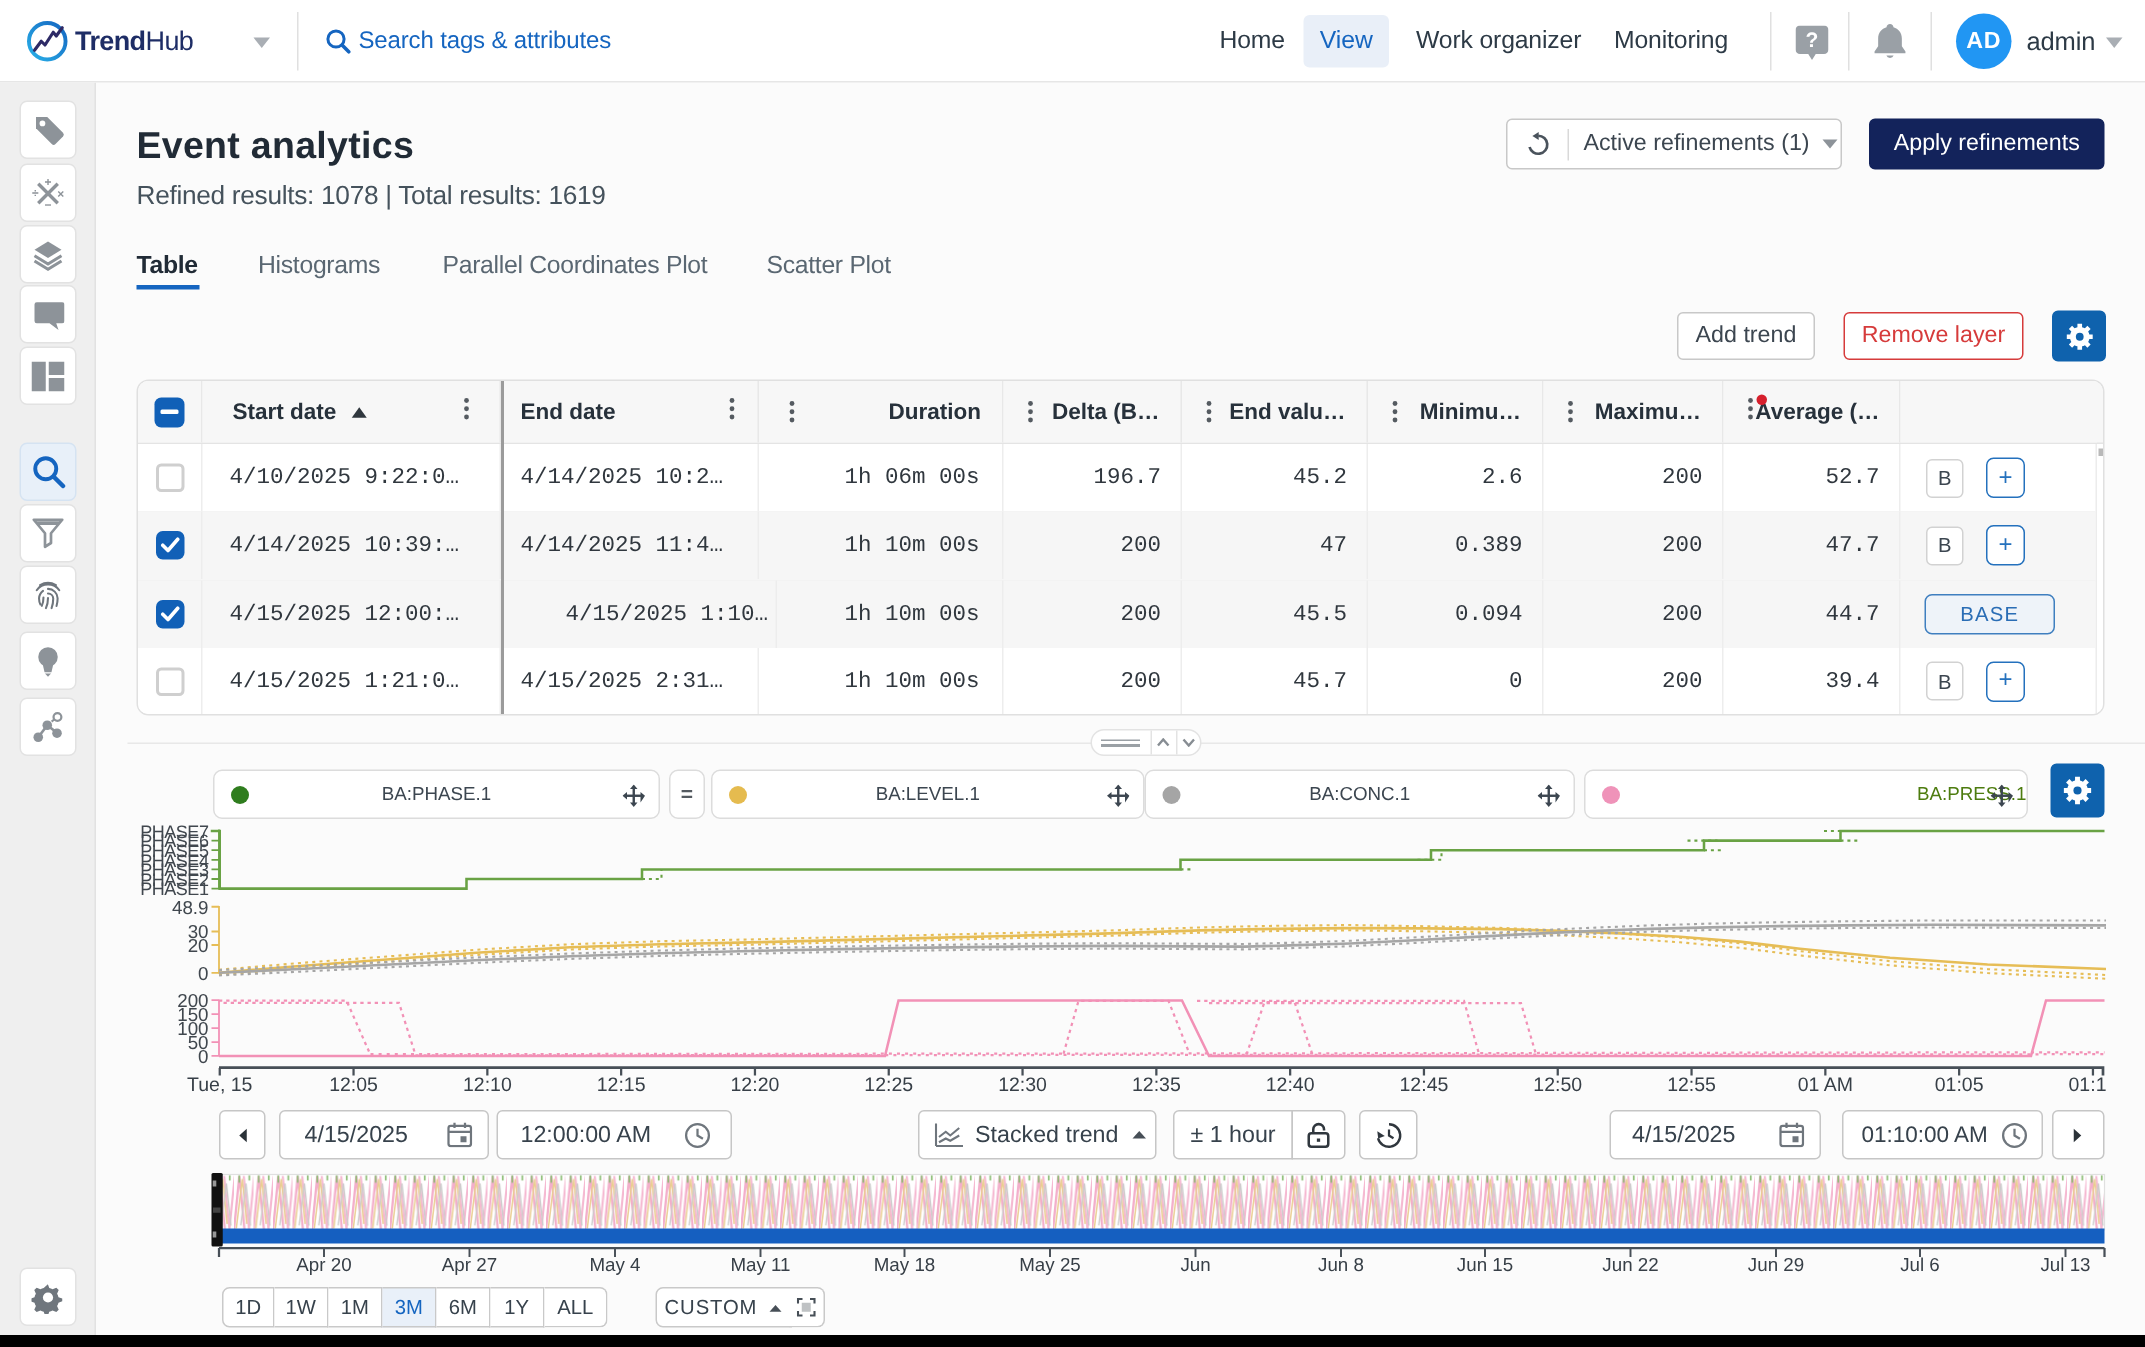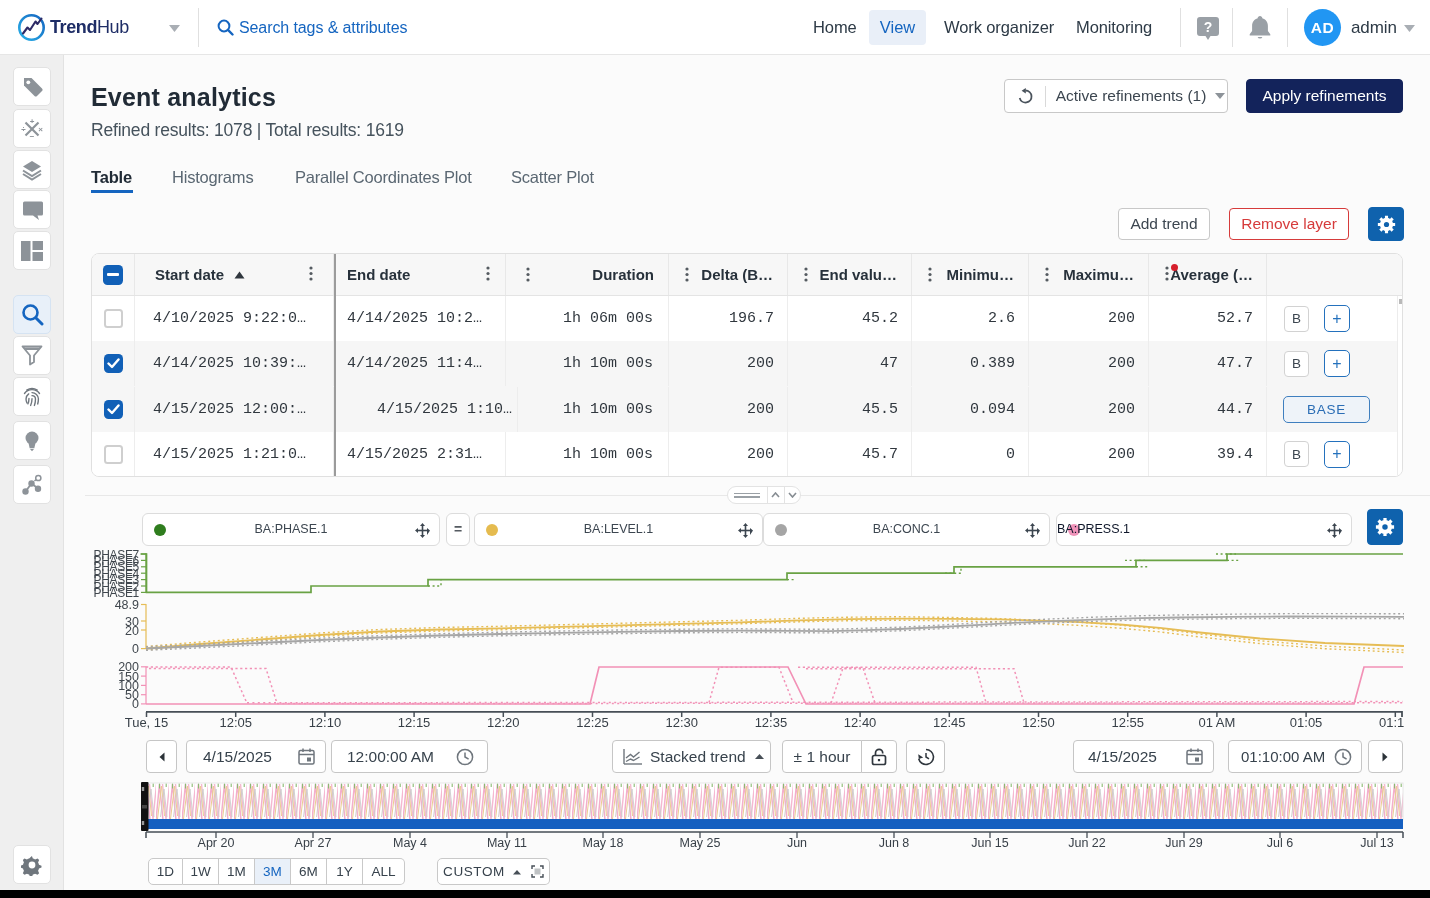--- a/index.html
+++ b/index.html
@@ -388,21 +388,21 @@
           <path d="M7.5 0 L10 3 H5 Z"></path>
           <path d="M7.5 15 L5 12 H10 Z"></path>
           <path d="M0 7.5 L3 5 V10 Z"></path>
           <path d="M15 7.5 L12 5 V12 Z M12 5 V10 L15 7.5 Z"></path>
           <rect x="6.7" y="2.5" width="1.6" height="10"></rect>
           <rect x="2.5" y="6.7" width="10" height="1.6"></rect>
         </svg></div>
     </div>
 <div class="chip" style="left:1056px;width:296px">
       <div style="position:absolute;left:11px;top:10px;width:12px;height:12px;border-radius:50%;background:#ef93b9"></div>
-      <div style="position:absolute;left:0;top:0;width:100%;height:31px;line-height:31px;text-align:left;font-size:12.5px;color:#0f172a">BA:PRESS.1</div>
+      <div style="position:absolute;left:0;top:0;width:100%;height:31px;line-height:31px;text-align:right;font-size:12.5px;color:#4d7c0f">BA:PRESS.1</div>
       <div style="position:absolute;right:9px;top:8.5px"><svg width="15" height="15" viewBox="0 0 15 15" fill="#3c4650">
           <path d="M7.5 0 L10 3 H5 Z"></path>
           <path d="M7.5 15 L5 12 H10 Z"></path>
           <path d="M0 7.5 L3 5 V10 Z"></path>
           <path d="M15 7.5 L12 5 V12 Z M12 5 V10 L15 7.5 Z"></path>
           <rect x="6.7" y="2.5" width="1.6" height="10"></rect>
           <rect x="2.5" y="6.7" width="10" height="1.6"></rect>
         </svg></div>
     </div>
 <div class="btn" style="left:1367px;top:509px;width:36px;height:36px;background:#0f62ad;border-color:#0f62ad">

